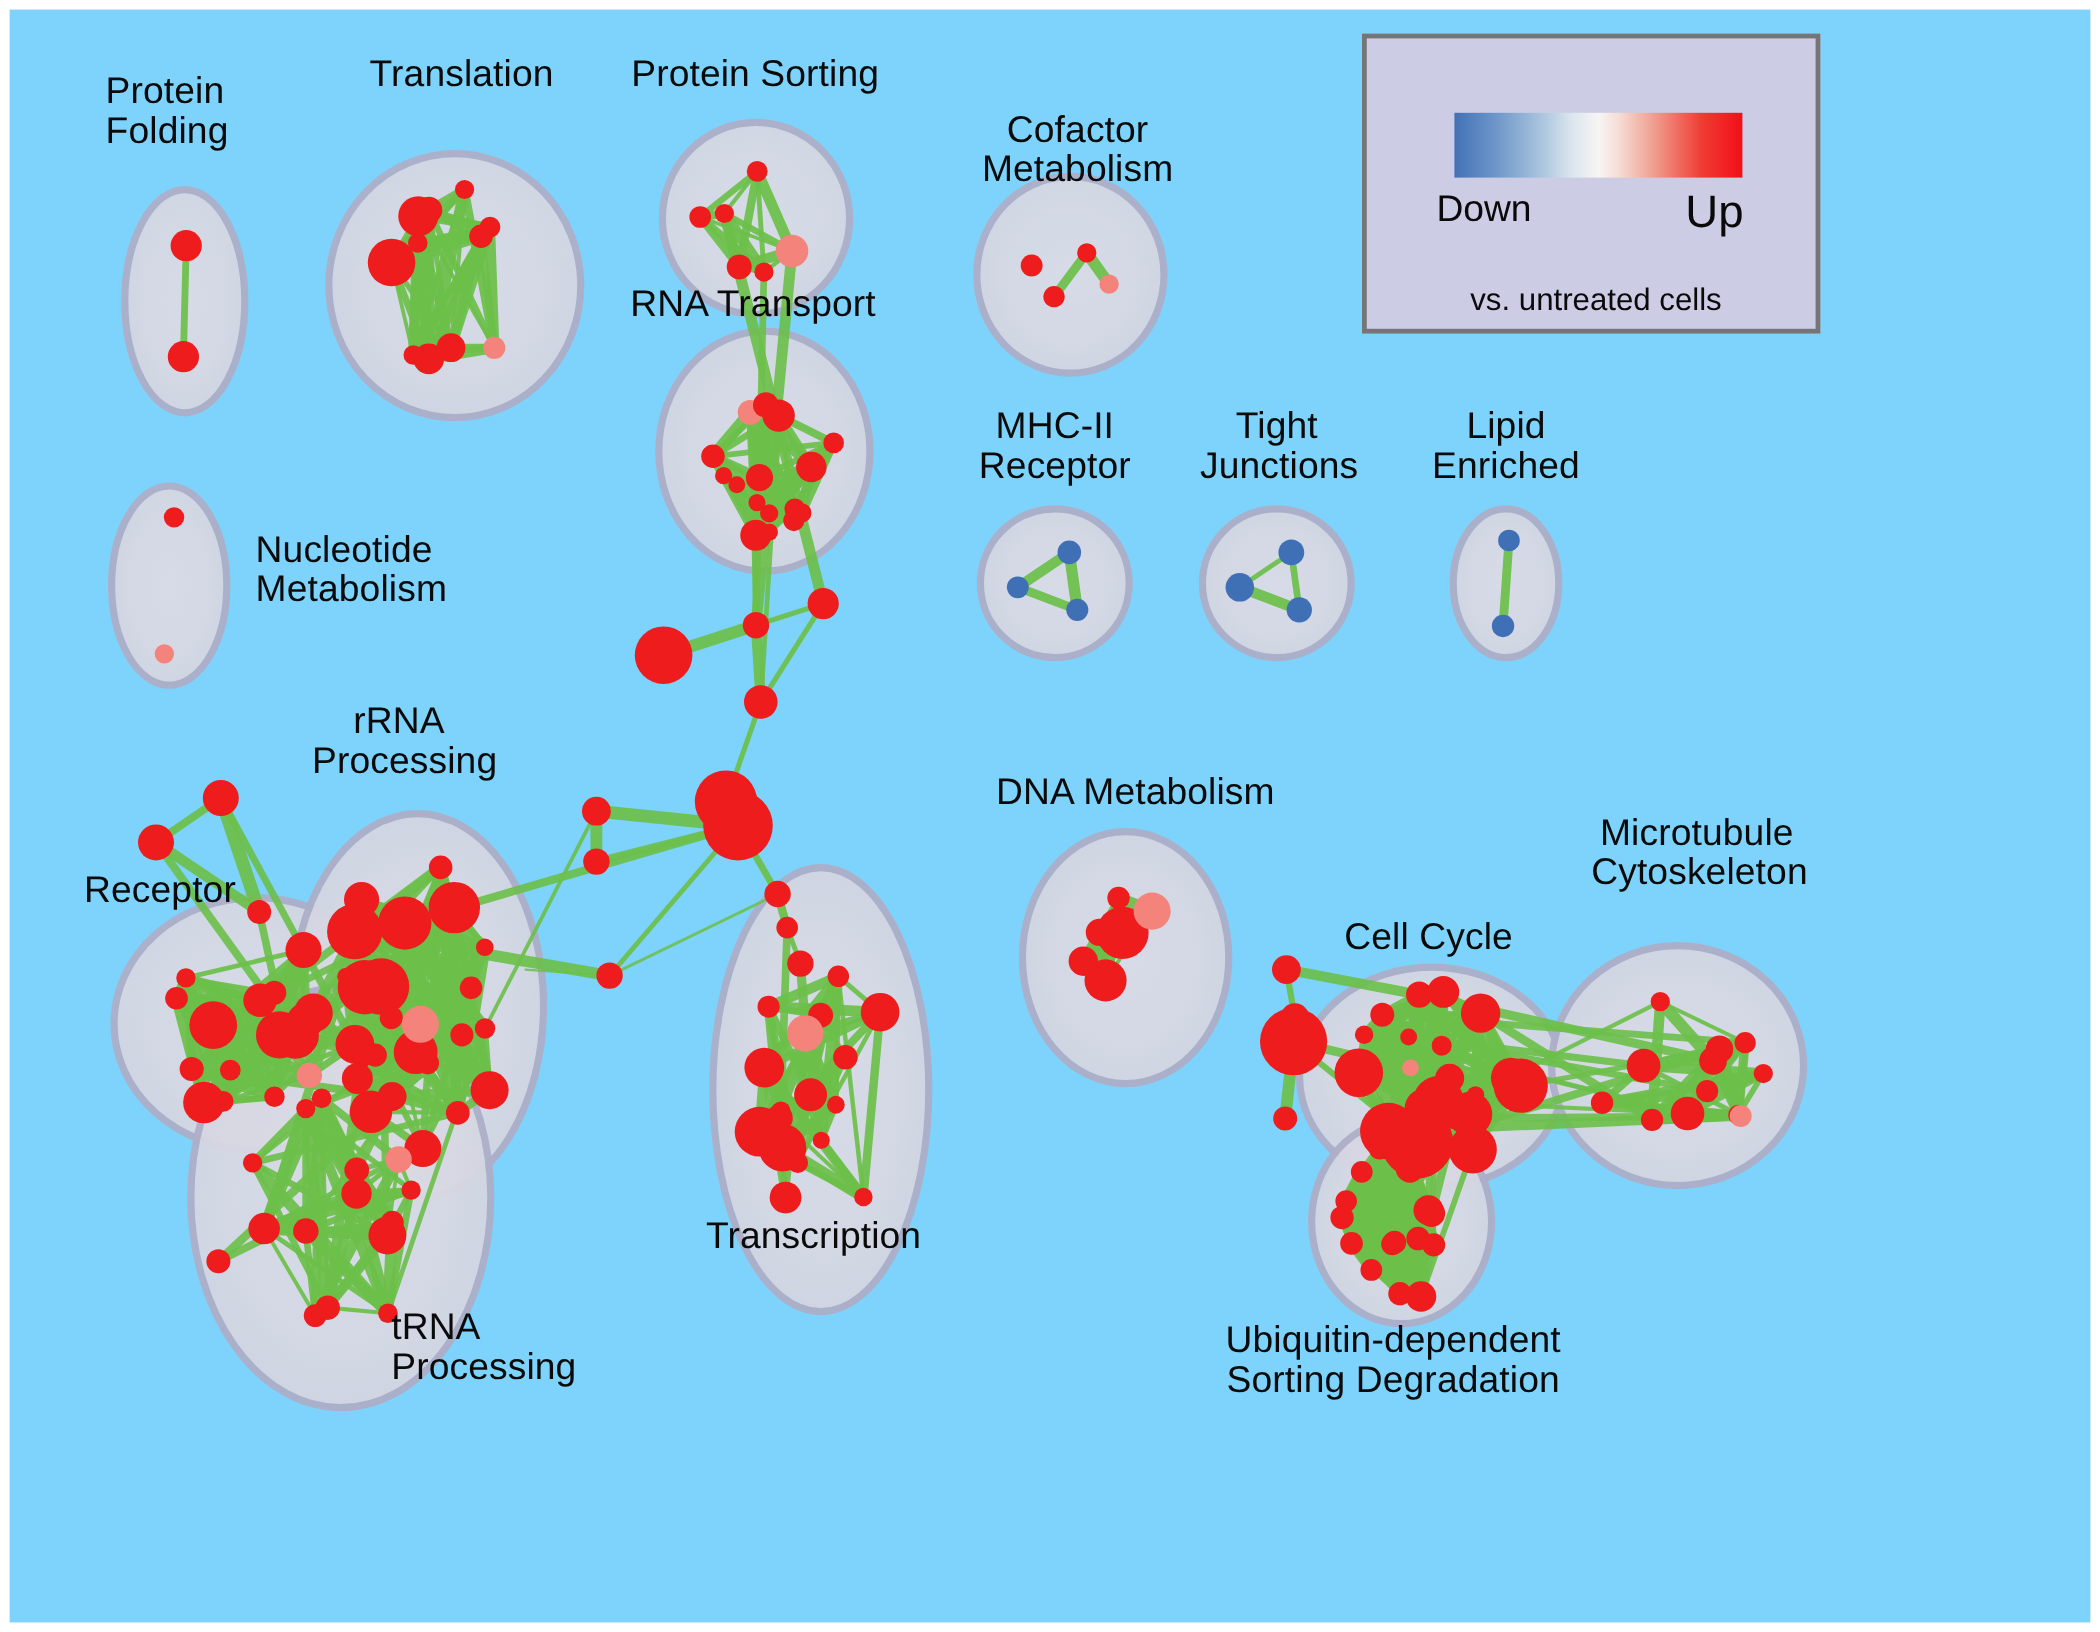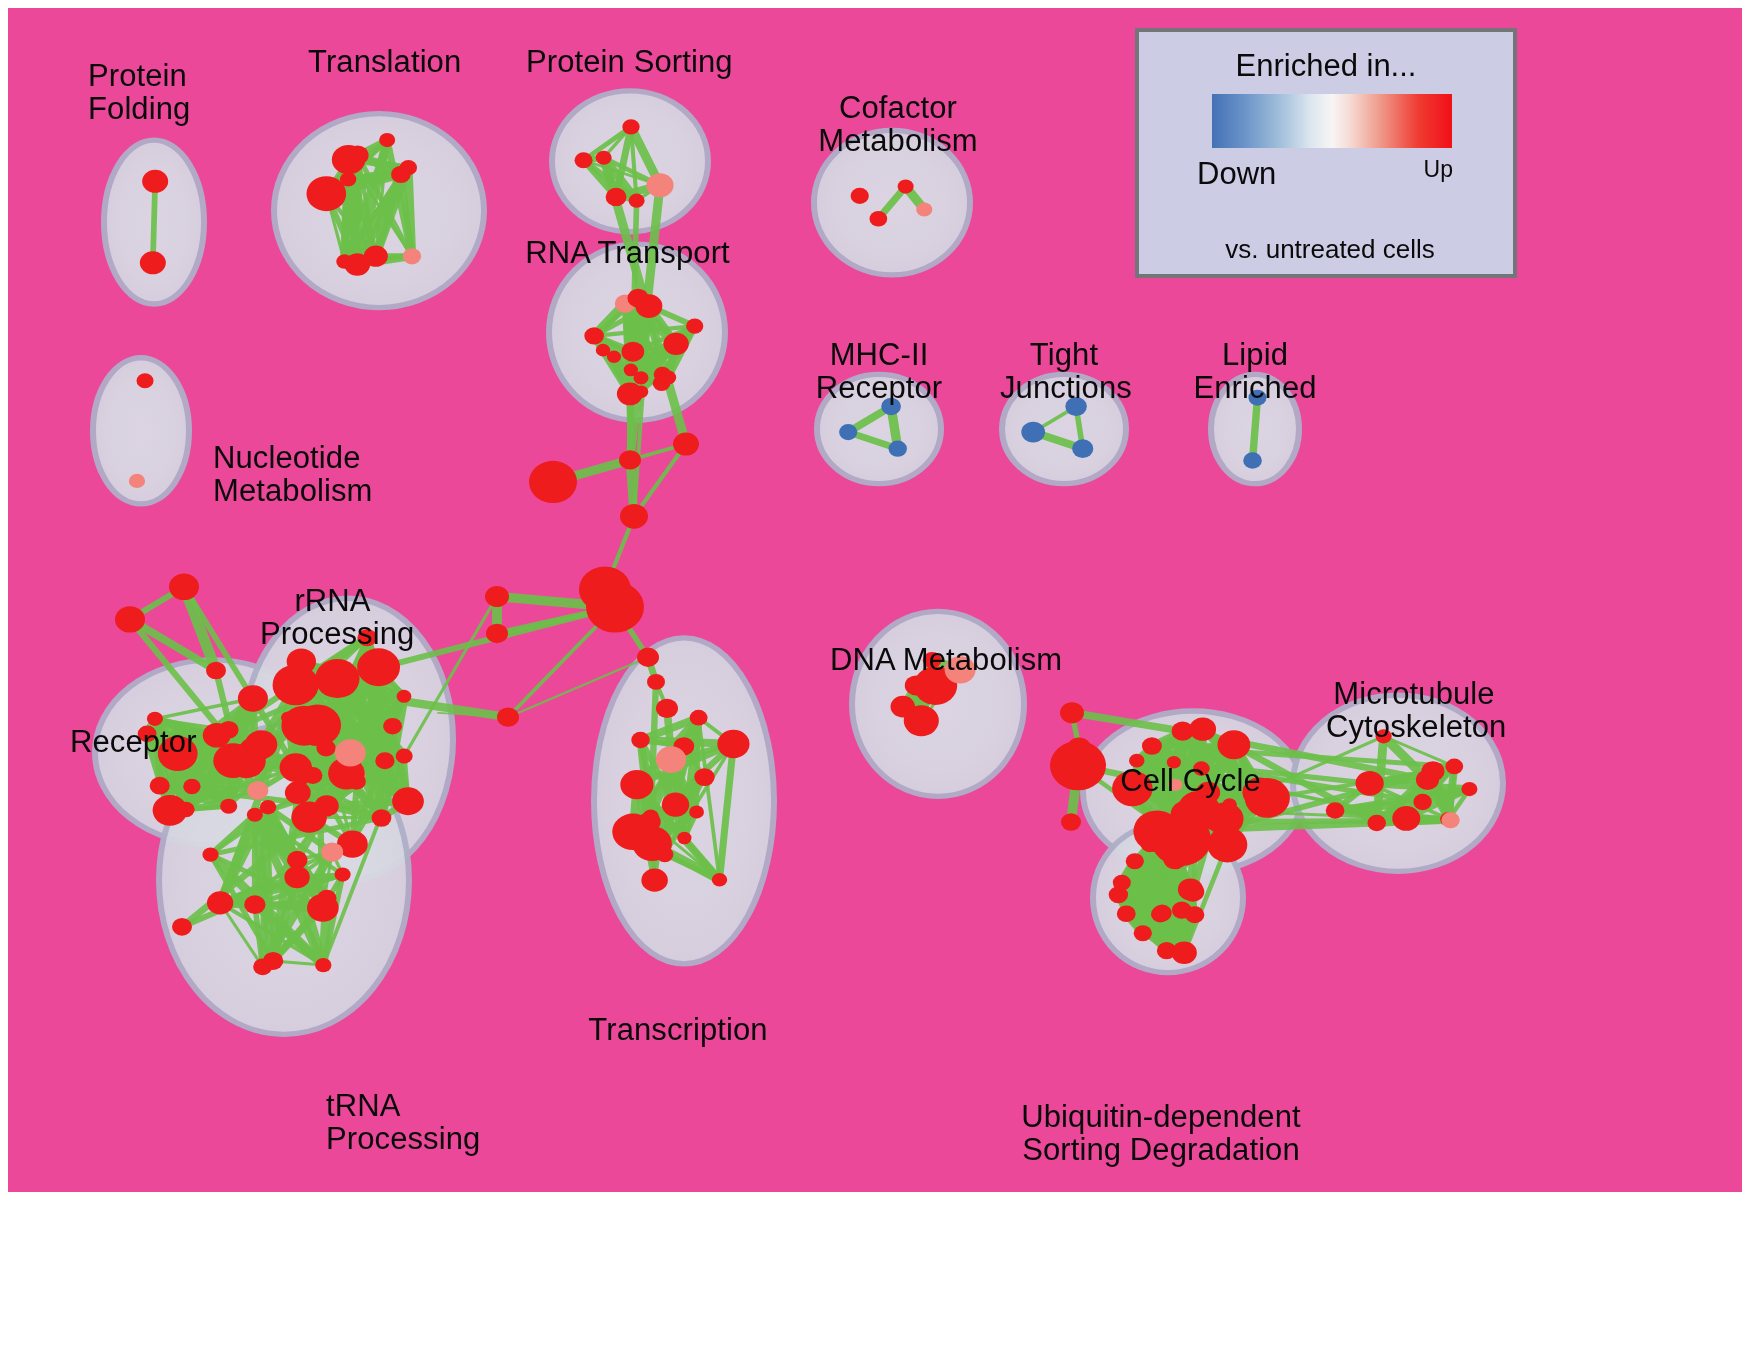--- a/index.html
+++ b/index.html
@@ -1,29 +1,29 @@
 <!DOCTYPE html>
 <html><head>
 <meta charset="utf-8">
 <style>
   html,body{margin:0;padding:0;background:#ffffff;}
   body{font-family:"Liberation Sans", sans-serif;}
   #stage{position:relative;width:1750px;height:1360px;background:#ffffff;overflow:hidden;}
-  #canvas{position:absolute;left:8px;top:8px;width:1734px;height:1184px;background:#ec4899;}
+  #canvas{position:absolute;left:8px;top:8px;width:1734px;height:1344px;background:#7dd3fc;}
   svg.net{position:absolute;left:0;top:0;width:100%;height:100%;display:block;}
   .clbl{position:absolute;color:#0a0a0a;font-size:31px;line-height:1.06;letter-spacing:.1px;white-space:pre;font-family:"Liberation Sans", sans-serif;}
   .clbl.c{text-align:center;}
   .clbl.l{text-align:left;}
   
   #legend{position:absolute;left:1127px;top:20px;width:382px;height:250px;background:#cccde4;border:4px solid #747578;box-sizing:border-box;}
   #legend .ltitle{position:absolute;top:16px;left:0;width:100%;text-align:center;font-size:31px;color:#0a0a0a;}
   #legend .bar{position:absolute;top:62px;left:73px;width:240px;height:54px;
      background:linear-gradient(to right,#4371b5 0%,#6c95c9 14%,#a9c4dd 30%,#dce6ef 41%,#f7f5f4 50%,#f6ddd6 57%,#ef9a8b 70%,#ef3b32 86%,#f20f18 100%);}
   #legend .down{position:absolute;top:124px;left:58px;font-size:31px;color:#0a0a0a;}
-  #legend .up{position:absolute;top:124px;right:60px;font-size:23px;color:#0a0a0a;}
+  #legend .up{position:absolute;top:124px;right:60px;font-size:38px;color:#0a0a0a;}
   #legend .sub1{position:absolute;top:168px;left:0;width:100%;text-align:center;font-size:26px;color:#0a0a0a;}
   #legend .sub2{position:absolute;top:202px;left:4px;width:100%;text-align:center;font-size:26px;color:#0a0a0a;}
 </style>
 </head>
 <body>
 
 <div id="stage">
   <div id="canvas">
 
     <svg class="net" viewBox="0 0 1734 1344" preserveAspectRatio="none">
@@ -1200,21 +1200,20 @@
         <div class="clbl c" style="left: 580px; top: 1006px; width: 180px; text-align: center;">Transcription</div>
         <div class="clbl c" style="left: 822px; top: 636px; width: 230px;">DNA Metabolism</div>
         <div class="clbl c" style="left: 1110px; top: 757px; width: 145px;">Cell Cycle</div>
         <div class="clbl c" style="left: 1318px; top: 670px; width: 176px;">Microtubule
 Cytoskeleton</div>
         <div class="clbl c" style="left: 998px; top: 1093px; width: 310px;">Ubiquitin-dependent
 Sorting Degradation</div>
       </div>
 
     <div id="legend">
-      <div class="ltitle">Enriched in...</div>
       <div class="bar"></div>
       <div class="down">Down</div>
       <div class="up">Up</div>
       <div class="sub2">vs. untreated cells</div>
     </div>
 
   </div>
 </div>
 
 </body></html>

